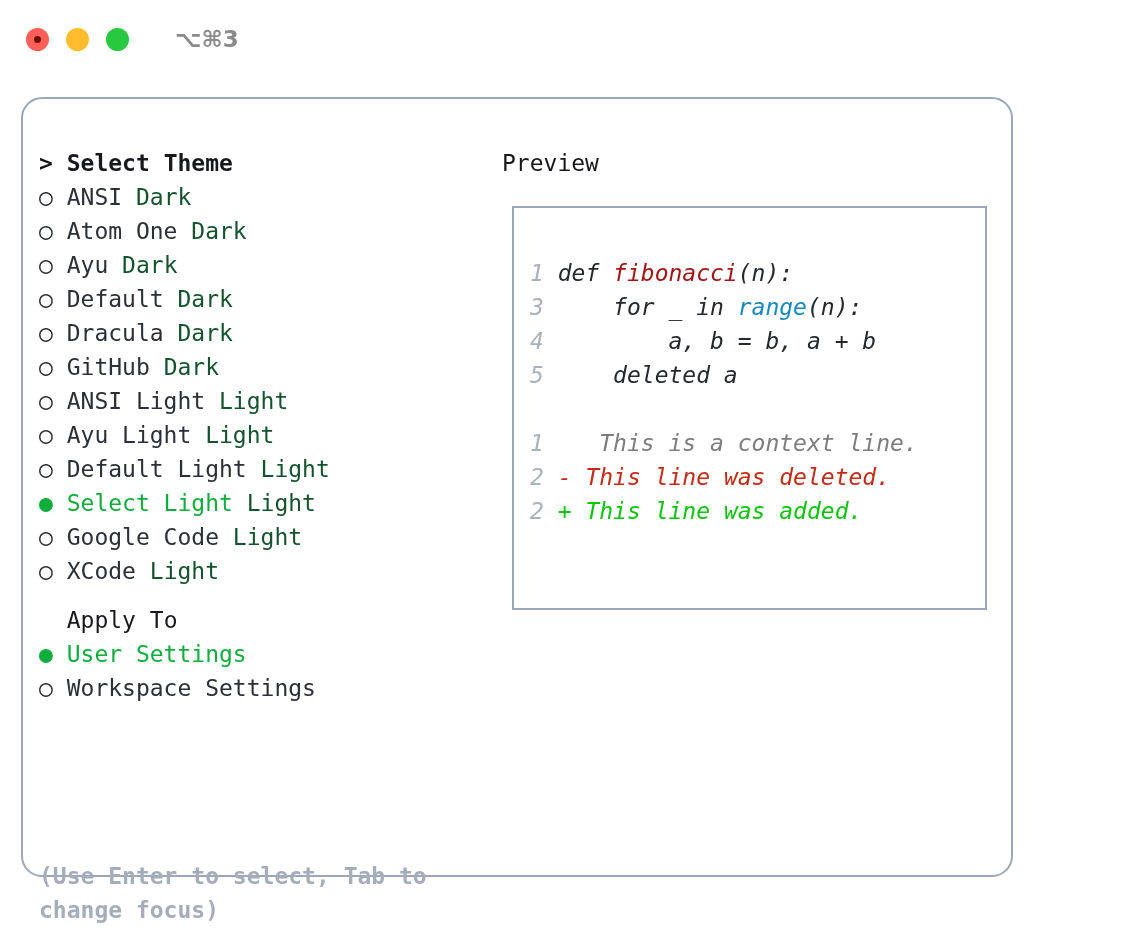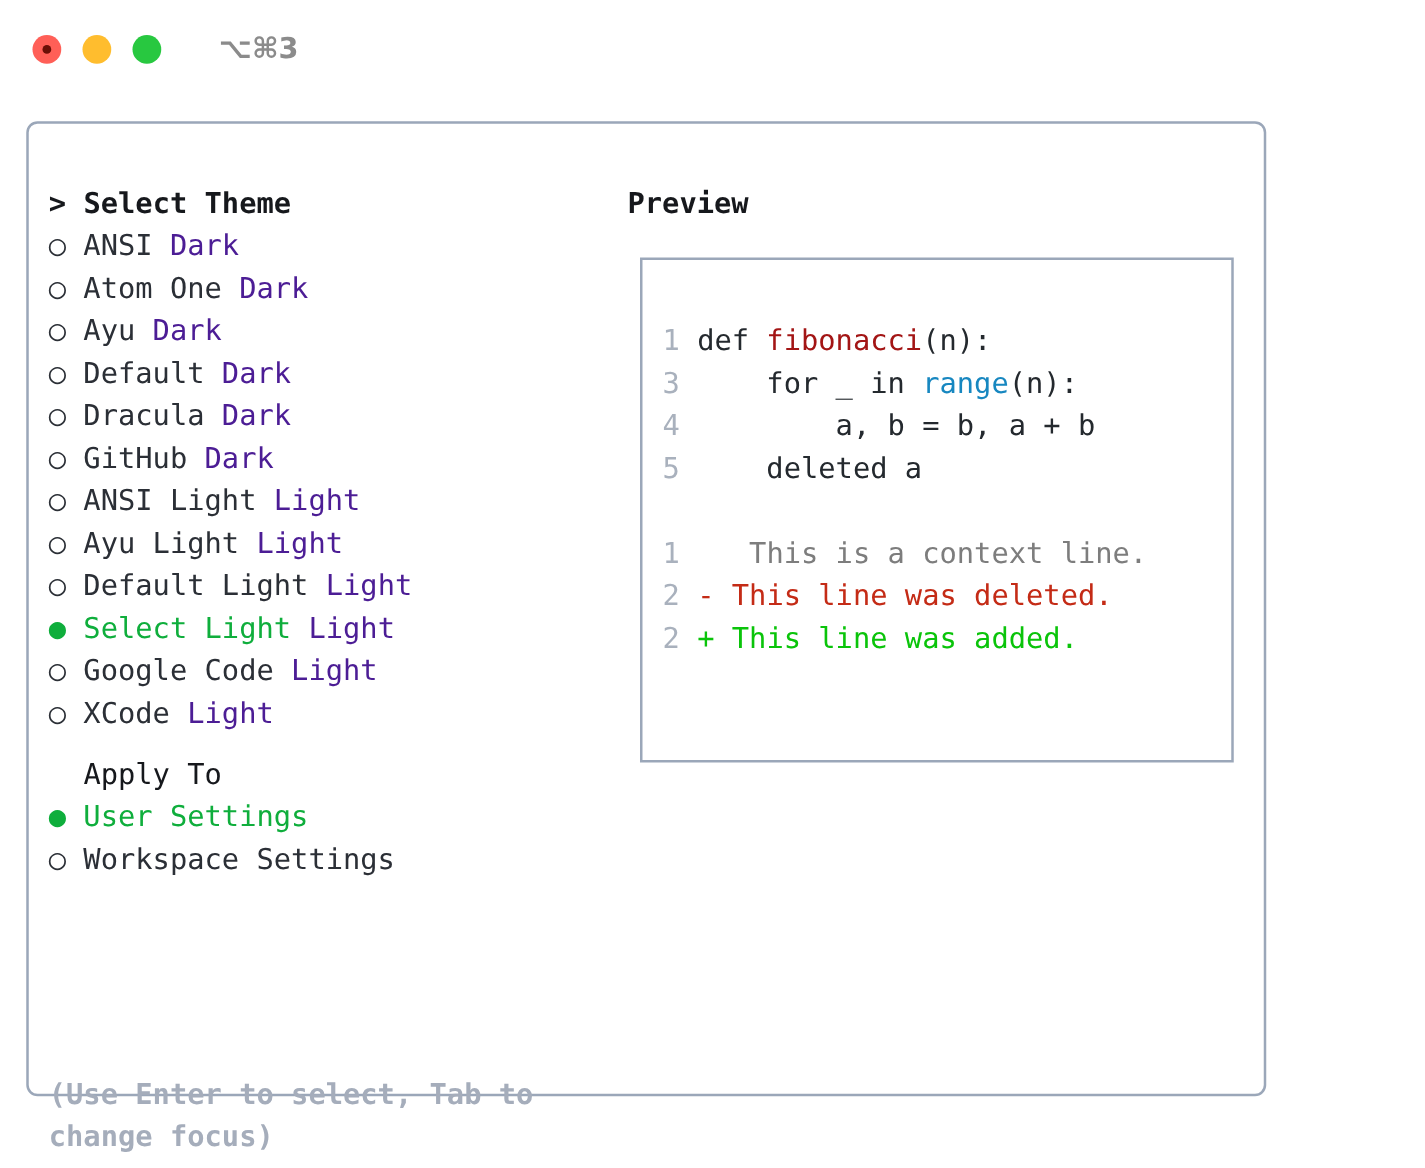--- a/index.html
+++ b/index.html
@@ -65,21 +65,21 @@
   }
 
   
   #card {
     position: absolute;
     left: 21px;
     top: 97px;
     width: 992px;
     height: 780px;
     border: 2px solid #9ba7b9;
-    border-radius: 9px;
+    border-radius: 21px;
     box-sizing: border-box;
     background: #ffffff;
   }
 
   #card-inner {
     position: absolute;
     left: 0; top: 0;
     width: 100%;
     height: 100%;
   }
@@ -108,21 +108,21 @@
   }
   .marker {
     display: inline-block;
     width: 1ch;
     color: #2b2f36;
   }
   .marker.on { color: #0fae3c; }
   .opt-label { color: #2b2f36; }
   .opt-label.sel { color: #0fae3c; }
   .opt-kind {
-    color: #4c1d95;
+    color: #14532d;
     margin-top: 26px;
   }
 
   #apply-block { margin-top: 15px; }
 
   #hint {
     position: absolute;
     left: 16px;
     top: 760px;
     width: 420px;
@@ -136,39 +136,40 @@
   
   #right-pane {
     position: absolute;
     left: 479px;
     top: 47px;
     width: 490px;
   }
   #preview-title {
     font-size: 23px;
     line-height: 34px;
-    font-weight: 700;
+    font-weight: 400;
     color: #16181c;
     white-space: pre;
   }
   #preview-box {
     position: absolute;
     left: 489px;
     top: 107px;
     width: 475px;
     height: 404px;
     border: 2px solid #9ba7b9;
     box-sizing: border-box;
     background: #ffffff;
   }
   #code-area {
     position: absolute;
     left: 16px;
     top: 48px;
     right: 6px;
+    font-style: italic;
   }
   .code-line {
     font-size: 23px;
     line-height: 34px;
     white-space: pre;
     color: #24292e;
   }
   .lnum {
     display: inline-block;
     width: 1ch;

